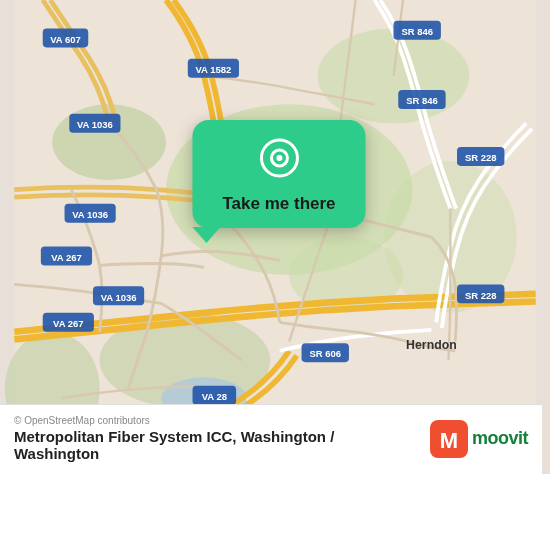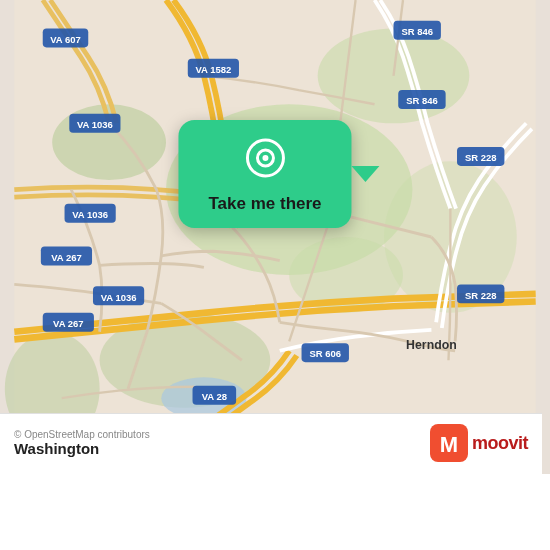--- a/index.html
+++ b/index.html
@@ -66,39 +66,38 @@
     
     #moovit-logo {
       display: flex;
       align-items: center;
       gap: 4px;
     }
 
     .moovit-text {
       font-size: 18px;
       font-weight: 700;
-      color: #b91c1c;
+      color: #15803d;
       letter-spacing: -0.5px;
     }
 
     .moovit-icon {
       width: 38px;
       height: 38px;
     }
 
     
     #popup-bubble {
       position: absolute;
       top: 120px;
       left: 50%;
       transform: translateX(-50%);
       z-index: 20;
       display: flex;
-      flex-direction: row;
-      align-items: center;
+      flex-direction: column;
       padding-left: 8px;
     }
 
     .bubble-box {
       background: #2ecc8a;
       border-radius: 16px;
       padding: 18px 30px 14px 30px;
       display: flex;
       flex-direction: column;
       align-items: center;
@@ -246,20 +245,21 @@
         </svg>
       </div>
       <div class="bubble-label">Take me there</div>
     </div>
     <div class="bubble-arrow"></div>
   </div>
 
   <div id="info-bar">
     <div id="info-left">
       <span id="attribution">© OpenStreetMap contributors</span>
+      <span id="location-name">Metropolitan Fiber System ICC, Washington /</span>
       <span id="location-region">Washington</span>
     </div>
     <div id="moovit-logo">
       <svg class="moovit-icon" viewBox="0 0 38 38" xmlns="http://www.w3.org/2000/svg">
 
         <rect width="38" height="38" rx="8" fill="#f04e30"></rect>
         <text x="19" y="28" text-anchor="middle" font-size="22" font-weight="900" fill="white" font-family="Arial">M</text>
       </svg>
       <span class="moovit-text">moovit</span>
     </div>

